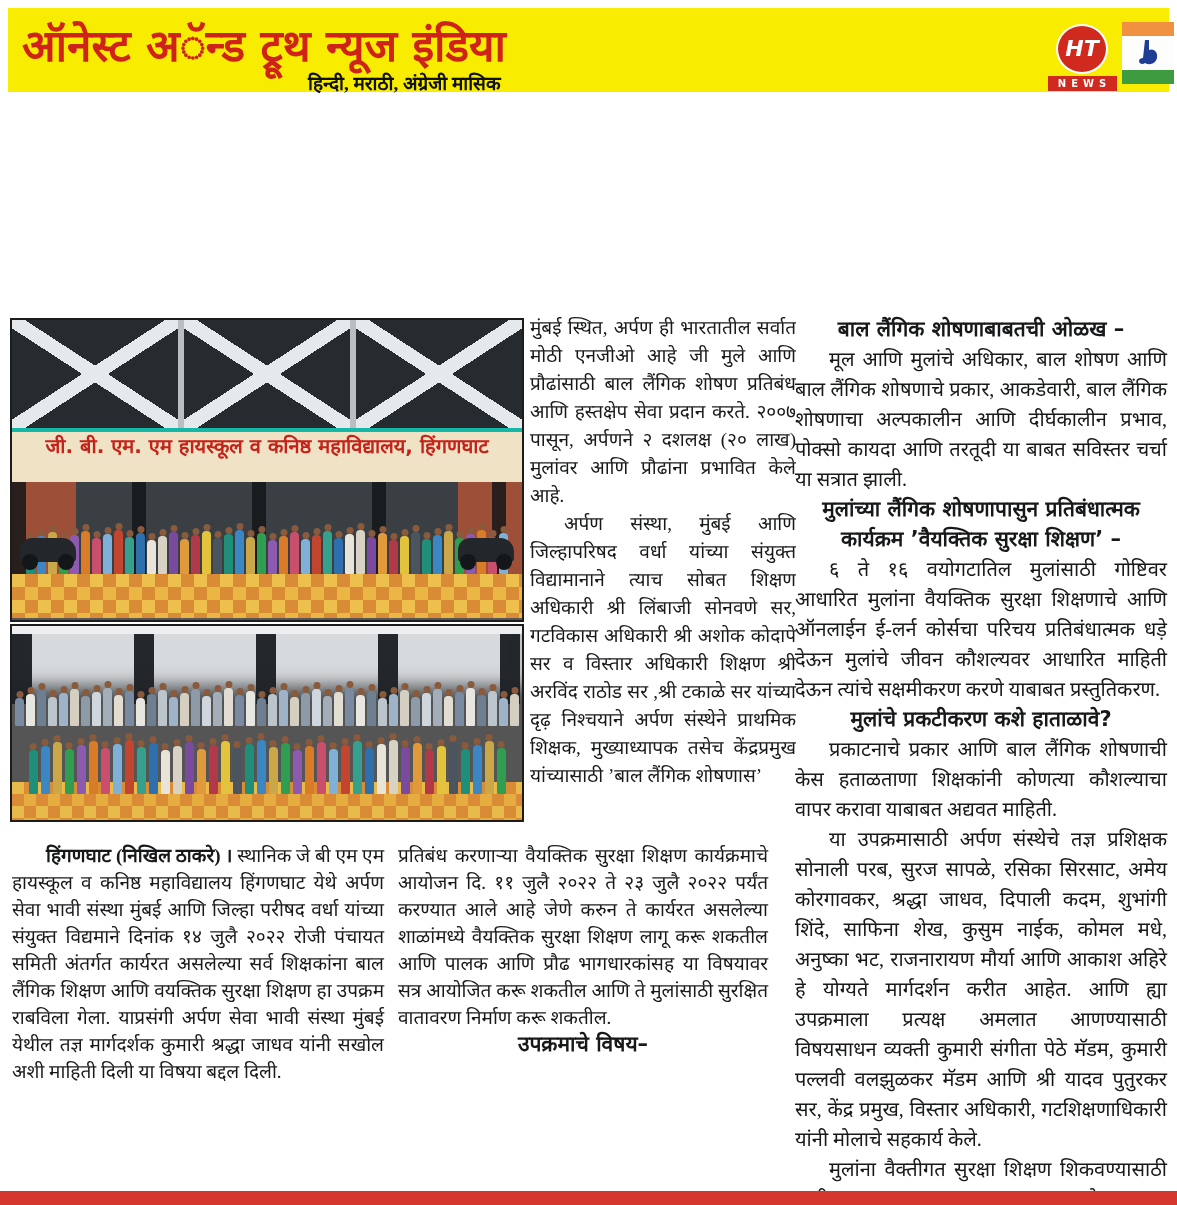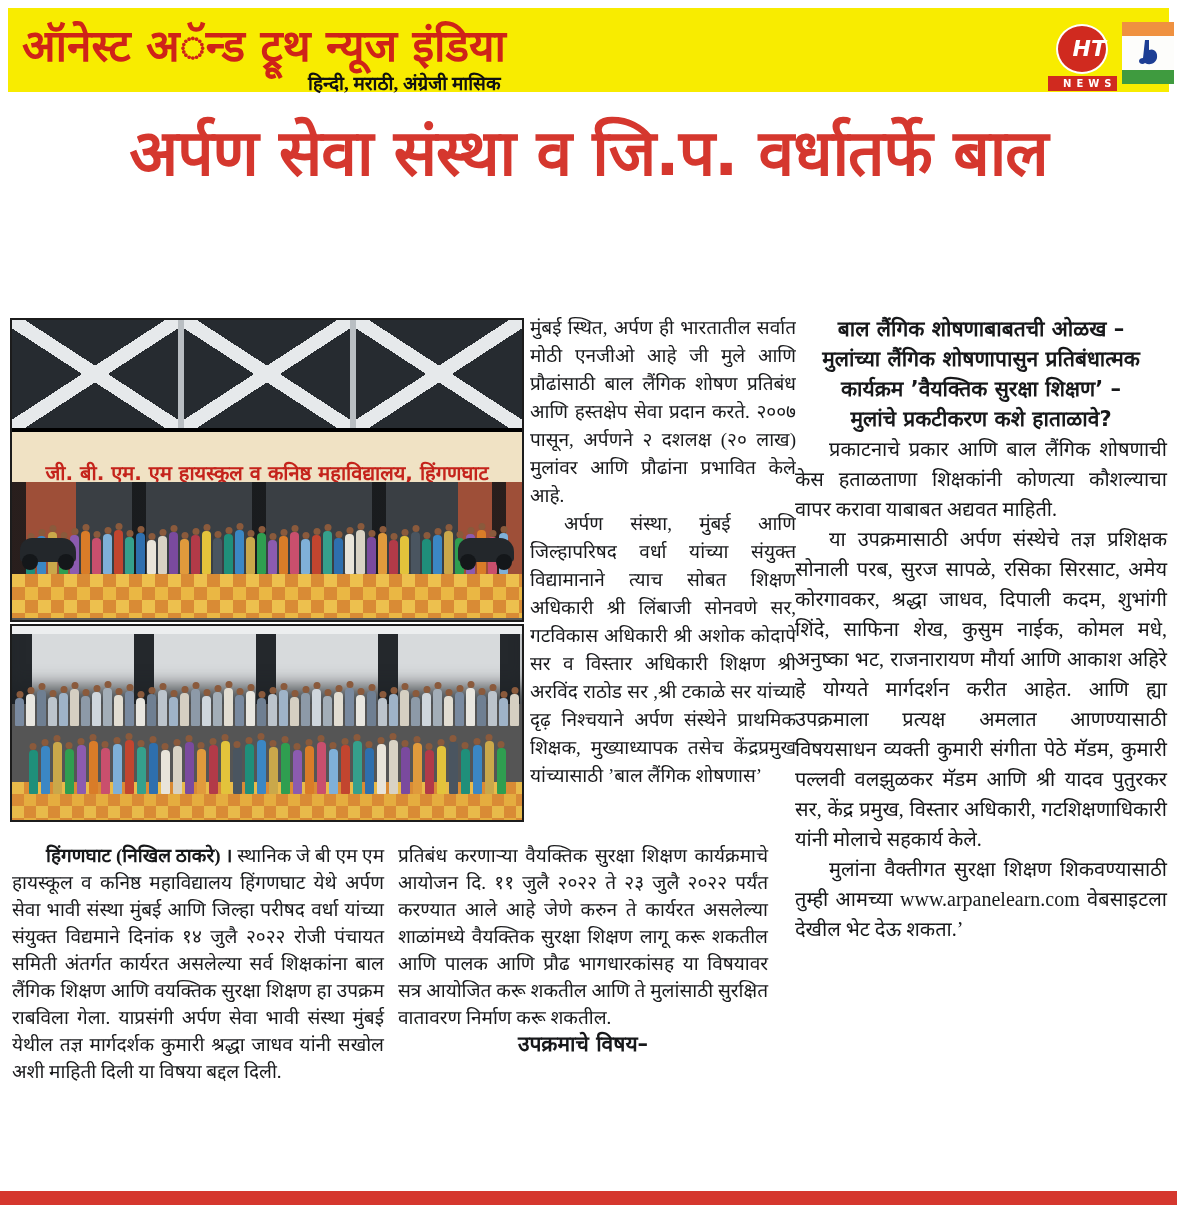--- a/index.html
+++ b/index.html
@@ -5,21 +5,21 @@
   html,body{margin:0;padding:0;background:#ffffff;}
   .page{position:relative;width:1177px;height:1205px;background:#fff;overflow:hidden;
         font-family:"Liberation Serif","DejaVu Serif",serif;color:#17181a;}
 
   
   .masthead{position:absolute;left:8px;top:8px;width:1161px;height:84px;background:#f8ec00;}
   .mast-title{position:absolute;left:14px;top:6px;font-family:"DejaVu Sans","Liberation Sans",sans-serif;
               font-size:44px;font-weight:800;color:#cf2318;white-space:nowrap;letter-spacing:0px;}
   .mast-sub{position:absolute;left:300px;top:62px;font-size:19px;font-weight:700;color:#111;white-space:nowrap;}
   .dateline{position:absolute;left:598px;top:40px;font-size:24px;font-weight:700;color:#111;white-space:nowrap;}
-  .ht-logo{position:absolute;left:1038px;top:16px;width:72px;text-align:right;}
+  .ht-logo{position:absolute;left:1038px;top:16px;width:72px;text-align:center;}
   .ht-circle{width:48px;height:46px;margin:0 auto;border-radius:50%;background:#d02a1f;border:2px solid #fff;
              color:#fff;font-family:"DejaVu Sans",sans-serif;font-weight:800;font-style:italic;
              font-size:22px;line-height:46px;}
   .ht-news{margin:2px auto 0;width:64px;background:#d02a1f;color:#fff;font-family:"DejaVu Sans",sans-serif;
            font-size:10px;font-weight:800;letter-spacing:5px;padding:2px 0 2px 5px;}
   .tricolor{position:absolute;left:1114px;top:14px;width:52px;height:62px;background:#fff;}
   .tri-top{height:14px;background:#ef9140;}
   .tri-mid{height:34px;display:flex;align-items:center;justify-content:center;background:#fdfdfb;}
   .tri-bot{height:14px;background:#3f9b3f;}
 
@@ -33,22 +33,22 @@
   .photo1{top:318px;height:300px;}
   .photo2{top:624px;height:194px;}
 
   .p1-glass{position:absolute;left:0;top:0;width:100%;height:108px;display:flex;background:#262b30;}
   .xpanel{flex:1;height:100%;border-right:6px solid #b9bec2;background:
       linear-gradient(to bottom right, transparent calc(50% - 7px), #e6e9eb calc(50% - 7px), #e6e9eb calc(50% + 7px), transparent calc(50% + 7px)),
       linear-gradient(to top right,    transparent calc(50% - 7px), #e6e9eb calc(50% - 7px), #e6e9eb calc(50% + 7px), transparent calc(50% + 7px)),
       #262b30;}
   .xpanel:last-child{border-right:none;}
   .p1-banner{position:absolute;left:0;top:108px;width:100%;height:54px;background:#f0e2c4;
-             border-top:4px solid #000000;border-bottom:6px solid #cbb890;
-             display:flex;align-items:flex-end;justify-content:center;}
+             border-top:4px solid #14b8a6;border-bottom:6px solid #cbb890;
+             display:flex;align-items:flex-start;justify-content:center;}
   .p1-banner span{color:#c4231b;font-weight:800;font-size:20px;white-space:nowrap;
                   font-family:"DejaVu Sans",sans-serif;}
   .p1-wall{position:absolute;left:0;top:162px;width:100%;height:92px;background:
       repeating-linear-gradient(90deg, rgba(20,22,24,.85) 0 14px, transparent 14px 120px),
       linear-gradient(90deg,#9e4f38 0 64px,#3a3f44 64px calc(100% - 64px),#9e4f38 calc(100% - 64px));}
   .p1-crowd{position:absolute;left:0;top:178px;width:100%;height:76px;display:flex;
             align-items:flex-end;justify-content:center;gap:2px;z-index:3;}
   .p1-floor{position:absolute;left:0;top:254px;width:100%;height:44px;z-index:1;
       background:conic-gradient(#d98b35 25%, #eab744 0 50%, #d98b35 0 75%, #edc04e 0);
       background-size:26px 26px;}
@@ -106,21 +106,20 @@
       <div class="tri-mid">
         <svg width="22" height="26" viewBox="0 0 22 26">
           <path d="M8 0 h4 v10 c5 -2 9 2 8 8 c-1 5 -7 8 -12 5 c-2 2 -6 1 -6 -2 c0 -2 2 -3 4 -3 z" fill="#1d3e94"></path>
         </svg>
       </div>
       <div class="tri-bot"></div>
     </div>
   </div>
 
   <div class="headline">
-    <div>अर्पण सेवा संस्था व जि.प. वर्धातर्फे बाल</div>
   </div>
 
   <div class="photo photo1">
     <div class="p1-glass">
       <div class="xpanel"></div>
       <div class="xpanel"></div>
       <div class="xpanel"></div>
     </div>
     <div class="p1-banner">
       <span>जी. बी. एम. एम हायस्कूल व कनिष्ठ महाविद्यालय, हिंगणघाट</span>
@@ -281,21 +280,23 @@
     <p class="indent">अर्पण संस्था, मुंबई आणि जिल्हापरिषद वर्धा यांच्या संयुक्त विद्यामानाने त्याच सोबत शिक्षण अधिकारी श्री लिंबाजी सोनवणे सर, गटविकास अधिकारी श्री अशोक कोदापे सर व विस्तार अधिकारी शिक्षण श्री अरविंद राठोड सर ,श्री टकाळे सर यांच्या दृढ़ निश्चयाने अर्पण संस्थेने प्राथमिक शिक्षक, मुख्याध्यापक तसेच केंद्रप्रमुख यांच्यासाठी ’बाल लैंगिक शोषणास’</p>
   </div>
 
   <div class="col col-mid-bot">
     <p>प्रतिबंध करणाऱ्या वैयक्तिक सुरक्षा शिक्षण कार्यक्रमाचे आयोजन दि. ११ जुलै २०२२ ते २३ जुलै २०२२ पर्यंत करण्यात आले आहे जेणे करुन ते कार्यरत असलेल्या शाळांमध्ये वैयक्तिक सुरक्षा शिक्षण लागू करू शकतील आणि पालक आणि प्रौढ भागधारकांसह या विषयावर सत्र आयोजित करू शकतील आणि ते मुलांसाठी सुरक्षित वातावरण निर्माण करू शकतील.</p>
     <p class="subhead">उपक्रमाचे विषय–</p>
   </div>
 
   <div class="col col-right">
     <p class="sec-head">बाल लैंगिक शोषणाबाबतची ओळख –</p>
+    <p class="indent">मूल आणि मुलांचे अधिकार, बाल शोषण आणि बाल लैंगिक शोषणाचे प्रकार, आकडेवारी, बाल लैंगिक शोषणाचा अल्पकालीन आणि दीर्घकालीन प्रभाव, पोक्सो कायदा आणि तरतूदी या बाबत सविस्तर चर्चा या सत्रात झाली.</p>
     <p class="sec-head">मुलांच्या लैंगिक शोषणापासुन प्रतिबंधात्मक कार्यक्रम ’वैयक्तिक सुरक्षा शिक्षण’ –</p>
+    <p class="indent">६ ते १६ वयोगटातिल मुलांसाठी  गोष्टिवर आधारित मुलांना वैयक्तिक सुरक्षा शिक्षणाचे आणि ऑनलाईन ई-लर्न कोर्सचा परिचय प्रतिबंधात्मक धड़े देऊन मुलांचे जीवन कौशल्यवर आधारित माहिती देऊन त्यांचे सक्षमीकरण करणे याबाबत प्रस्तुतिकरण.</p>
     <p class="sec-head">मुलांचे प्रकटीकरण कशे हाताळावे?</p>
     <p class="indent">प्रकाटनाचे प्रकार आणि बाल लैंगिक शोषणाची केस हताळताणा शिक्षकांनी कोणत्या कौशल्याचा वापर करावा याबाबत अद्यवत माहिती.</p>
     <p class="indent">या उपक्रमासाठी अर्पण संस्थेचे तज्ञ प्रशिक्षक सोनाली परब, सुरज सापळे, रसिका सिरसाट, अमेय कोरगावकर, श्रद्धा जाधव, दिपाली कदम, शुभांगी शिंदे, साफिना शेख, कुसुम नाईक, कोमल मधे, अनुष्का भट, राजनारायण मौर्या आणि आकाश अहिरे हे योग्यते मार्गदर्शन करीत आहेत. आणि ह्या उपक्रमाला प्रत्यक्ष अमलात आणण्यासाठी विषयसाधन व्यक्ती कुमारी संगीता पेठे मॅडम, कुमारी पल्लवी वलझुळकर मॅडम आणि श्री यादव पुतुरकर सर, केंद्र प्रमुख, विस्तार अधिकारी, गटशिक्षणाधिकारी यांनी मोलाचे सहकार्य केले.</p>
     <p class="indent">मुलांना वैक्तीगत सुरक्षा शिक्षण शिकवण्यासाठी तुम्ही आमच्या www.arpanelearn.com वेबसाइटला देखील भेट देऊ शकता.’</p>
   </div>
 
   <div class="footer-bar"></div>
 </div>
 
 </body></html>

